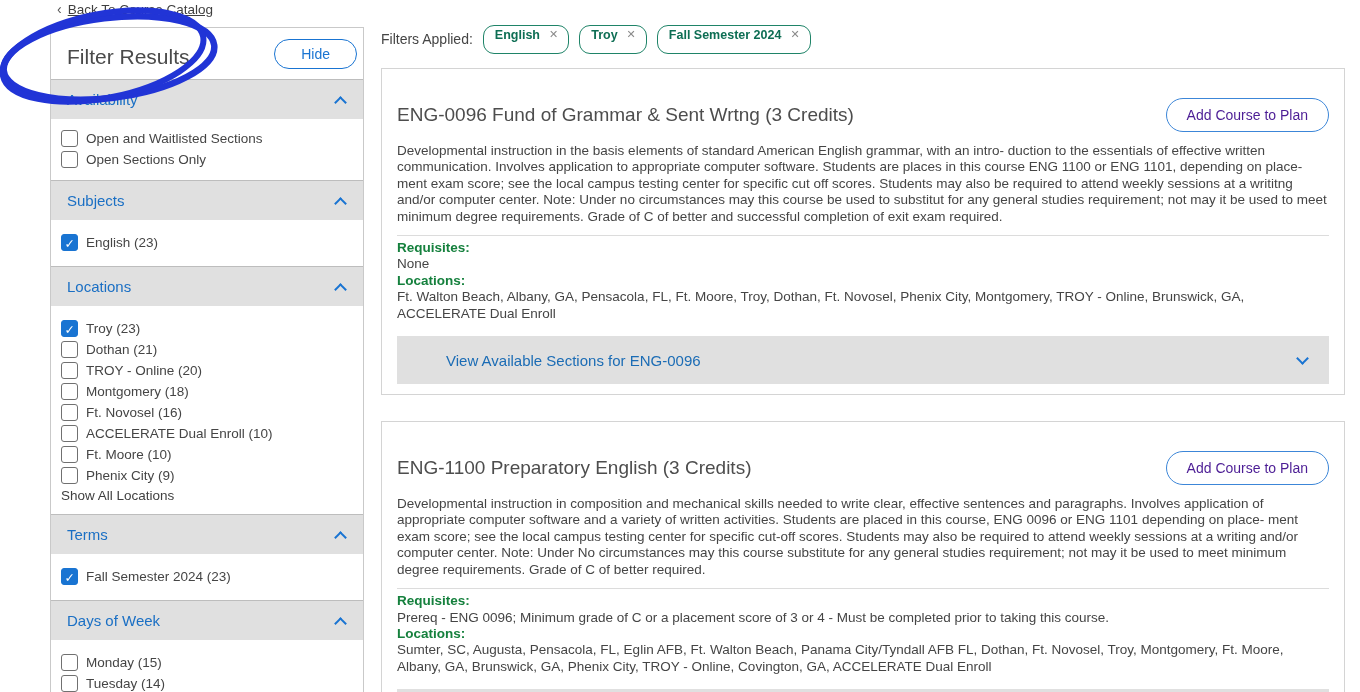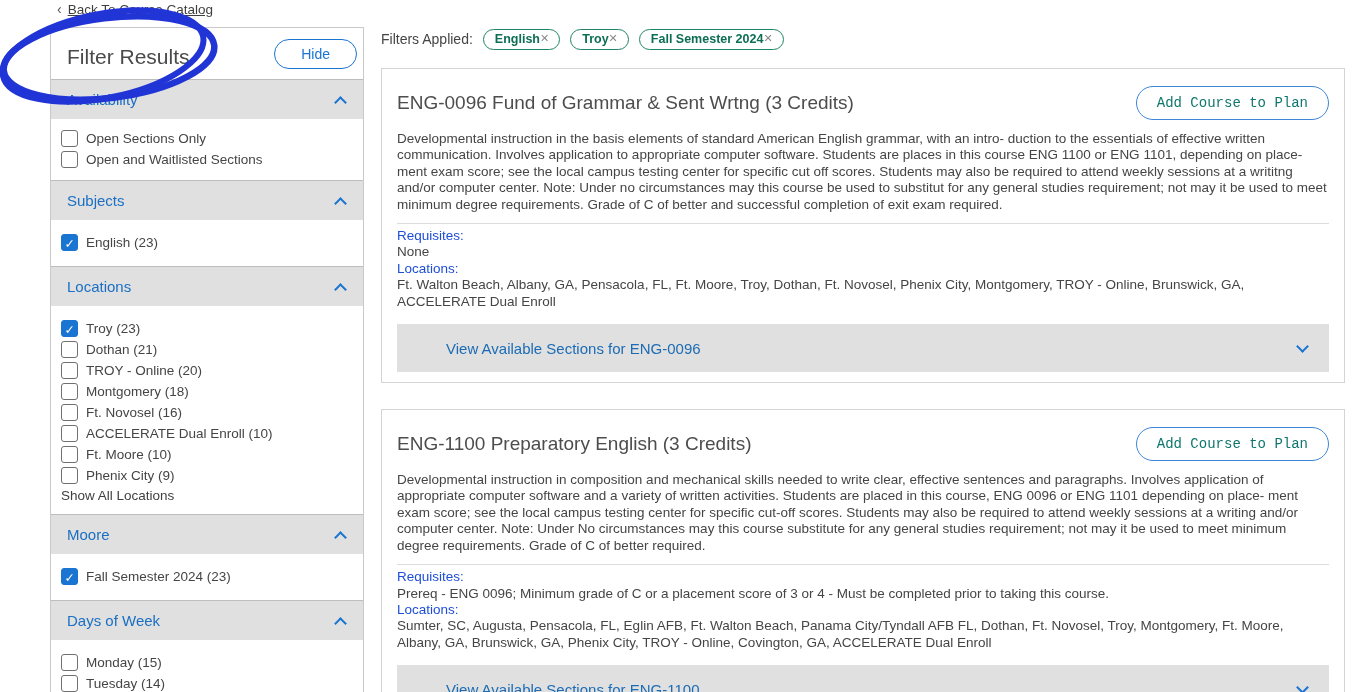--- a/index.html
+++ b/index.html
@@ -51,39 +51,39 @@
   .cb.checked::after{content:"✓";position:absolute;left:2.5px;top:0.5px;
     color:#fff;font-size:12.5px;font-weight:bold;}
   .cb-label{font-size:13.5px;color:var(--text);}
   .show-all{font-size:13.5px;color:#3f3f3f;cursor:pointer;
     display:inline-block;margin-top:2px;}
 
   
   .main{position:absolute;left:381px;top:28px;width:964px;}
   .filters-row{display:flex;align-items:center;gap:10px;height:22px;}
   .filters-label{font-size:14px;color:var(--text);}
-  .chip{display:inline-flex;align-items:center;gap:0;border:1.5px solid var(--chip-green);
-    border-radius:11px;padding:2px 10px 3px 11px;background:#fff;justify-content:flex-end;}
+  .chip{display:inline-flex;align-items:center;gap:9px;border:1.5px solid var(--chip-green);
+    border-radius:11px;padding:2px 10px 11px 11px;background:#fff;justify-content:flex-end;}
   .chip-label{font-size:12.5px;font-weight:600;color:var(--chip-text);}
   .chip-x{background:none;border:none;color:#8a8a8a;font-size:11px;cursor:pointer;
     padding:0;line-height:1;font-family:inherit;}
 
   .card{border:1px solid #d4d4d4;background:#fff;margin-top:18px;
-    padding:0 15px 10px 15px;}
+    padding:12px 15px 10px 15px;}
   .card+.card{margin-top:26px;}
   .card-head{display:flex;align-items:flex-start;justify-content:space-between;
     padding-top:17px;}
   .card-title{font-size:19px;font-weight:400;color:#4d4d4d;margin-top:6px;}
-  .add-btn{background:#fff;border:1px solid #3c86d8;color:#0f766e;border-radius:17px;
+  .add-btn{background:#fff;border:1px solid #3c86d8;color:#4c1d95;border-radius:17px;
     font-size:14px;padding:8px 20px;cursor:pointer;white-space:nowrap;
-    font-family:Liberation Mono, monospace;}
+    font-family:Liberation Sans, sans-serif;}
   .card-desc{font-size:13.5px;line-height:16.4px;color:var(--text);margin-top:11px;}
   .divider{border-top:1px solid #dcdcdc;margin-top:10px;}
   .req-block{margin-top:4px;font-size:13.5px;line-height:16.4px;}
-  .blk-label{font-weight:normal;color:#1d4ed8;}
+  .blk-label{font-weight:bold;color:#15803d;}
   .view-bar{background:var(--bar-gray);height:48px;margin-top:14px;
     display:flex;align-items:center;justify-content:space-between;
     padding:0 22px 0 49px;cursor:pointer;}
   .view-bar-text{color:#1b6cb5;font-size:15px;text-align:right;}
 </style>
 </head>
 <body>
 
 <a class="back-link">
   <span class="back-chev">‹</span>
@@ -96,25 +96,25 @@
     <button class="hide-btn">Hide</button>
   </div>
 
   <div class="sec-head">
     <span class="sec-title">Availability</span>
     <span class="chev up"></span>
   </div>
   <div class="sec-body">
     <div class="cb-row">
       <span class="cb"></span>
+      <span class="cb-label">Open and Waitlisted Sections</span>
+    </div>
+    <div class="cb-row">
+      <span class="cb"></span>
       <span class="cb-label">Open Sections Only</span>
-    </div>
-    <div class="cb-row">
-      <span class="cb"></span>
-      <span class="cb-label">Open and Waitlisted Sections</span>
     </div>
   </div>
 
   <div class="sec-head">
     <span class="sec-title">Subjects</span>
     <span class="chev up"></span>
   </div>
   <div class="sec-body" style="padding-top:12px;padding-bottom:13px;">
     <div class="cb-row">
       <span class="cb checked"></span>
@@ -156,21 +156,21 @@
       <span class="cb-label">Ft. Moore (10)</span>
     </div>
     <div class="cb-row">
       <span class="cb"></span>
       <span class="cb-label">Phenix City (9)</span>
     </div>
     <span class="show-all">Show All Locations</span>
   </div>
 
   <div class="sec-head">
-    <span class="sec-title">Moore</span>
+    <span class="sec-title">Terms</span>
     <span class="chev up"></span>
   </div>
   <div class="sec-body" style="padding-top:12px;padding-bottom:13px;">
     <div class="cb-row">
       <span class="cb checked"></span>
       <span class="cb-label">Fall Semester 2024 (23)</span>
     </div>
   </div>
 
   <div class="sec-head">

